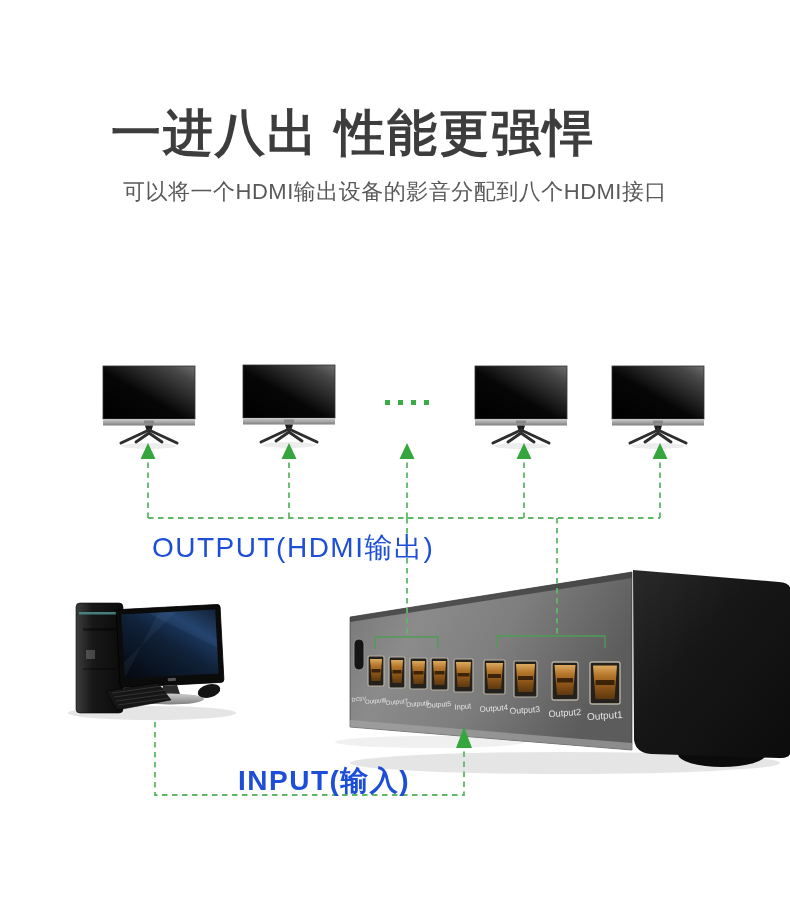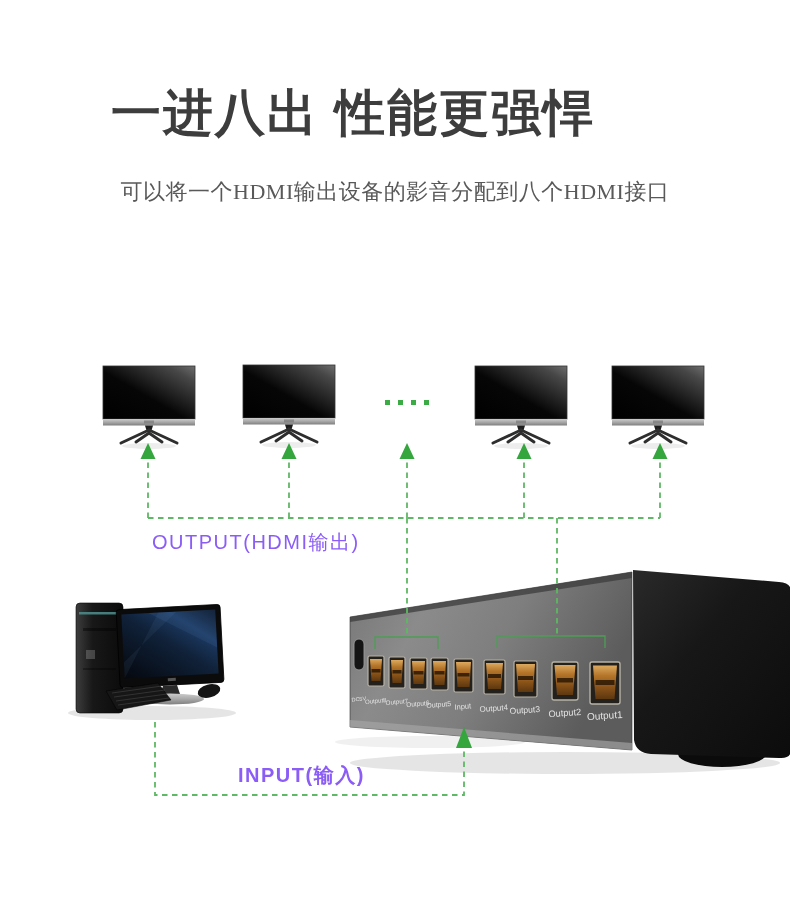--- a/index.html
+++ b/index.html
@@ -1,29 +1,29 @@
 <!DOCTYPE html>
 <html><head>
 <meta charset="utf-8">
 <style>
   html,body{margin:0;padding:0;background:#fff;}
   .page{
     position:relative;width:790px;height:912px;background:#ffffff;overflow:hidden;
     font-family:"Liberation Sans","DejaVu Sans",sans-serif;
   }
   .title{
-    position:absolute;top:80px;left:0;width:706px;margin:0;
+    position:absolute;top:100px;left:0;width:706px;margin:0;
     text-align:center;font-size:50px;font-weight:700;color:#3d3d3d;letter-spacing:2px;
   }
   .subtitle{
     position:absolute;top:176px;left:0;width:790px;margin:0;
-    text-align:center;font-size:22px;line-height:32px;color:#595959;letter-spacing:.5px;font-family:Liberation Serif, serif;
+    text-align:center;font-size:22px;line-height:32px;color:#595959;letter-spacing:.5px;
   }
   .conn-label{
-    position:absolute;font-size:20px;color:#8b5cf6;letter-spacing:1.5px;white-space:nowrap;
+    position:absolute;font-size:28px;color:#1d4ed8;letter-spacing:1.5px;white-space:nowrap;
   }
   .output-label{left:152px;top:529px;}
   .input-label{left:238px;top:762px;font-weight:bold;}
   svg.scene{position:absolute;left:0;top:0;}
 </style>
 </head>
 <body>
 
 <div class="page">
 

